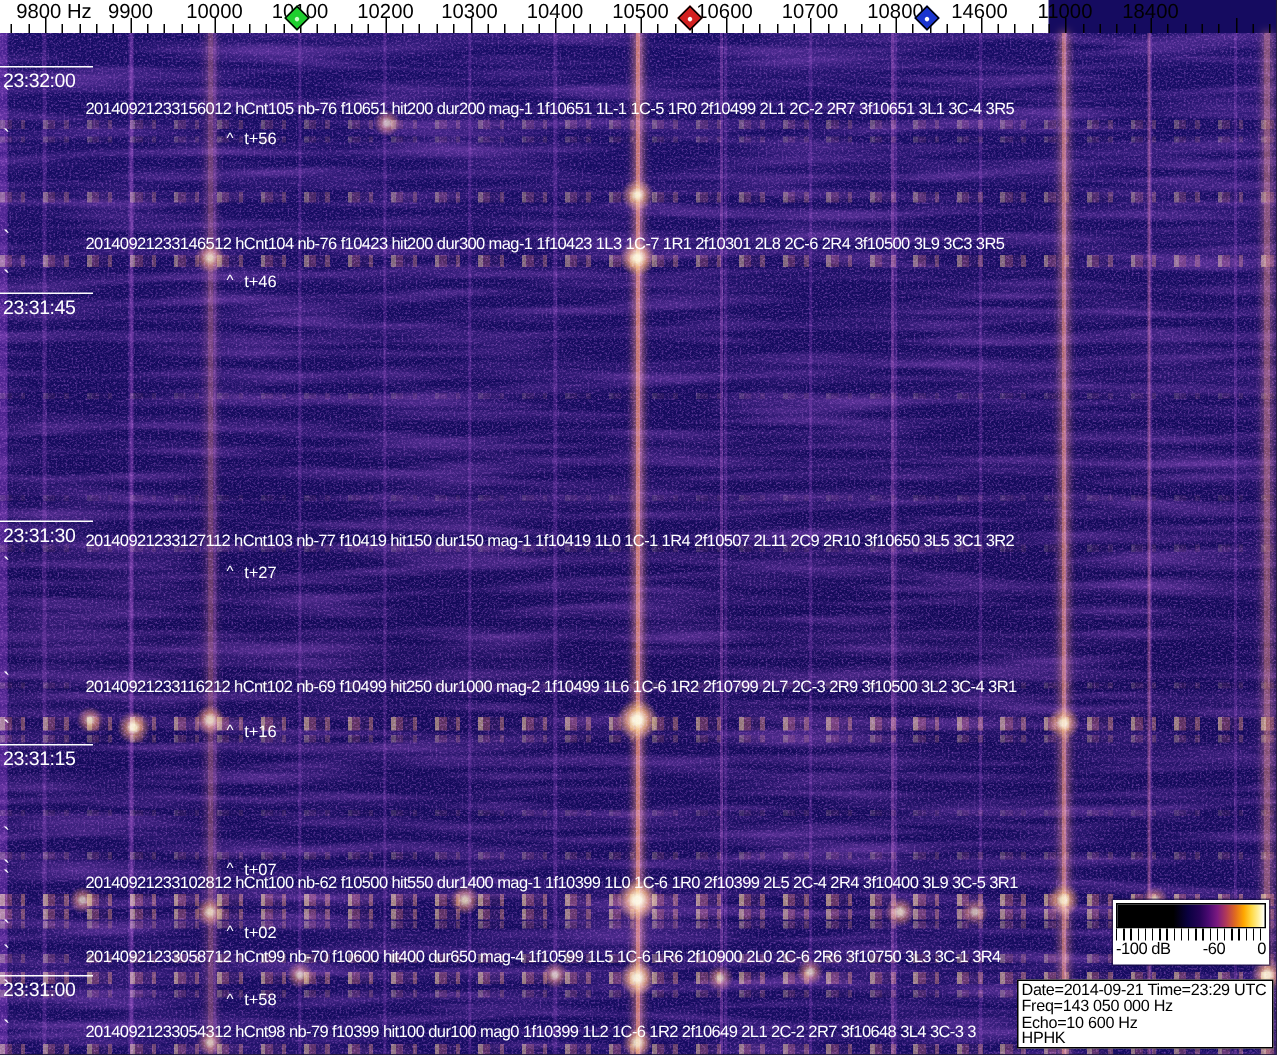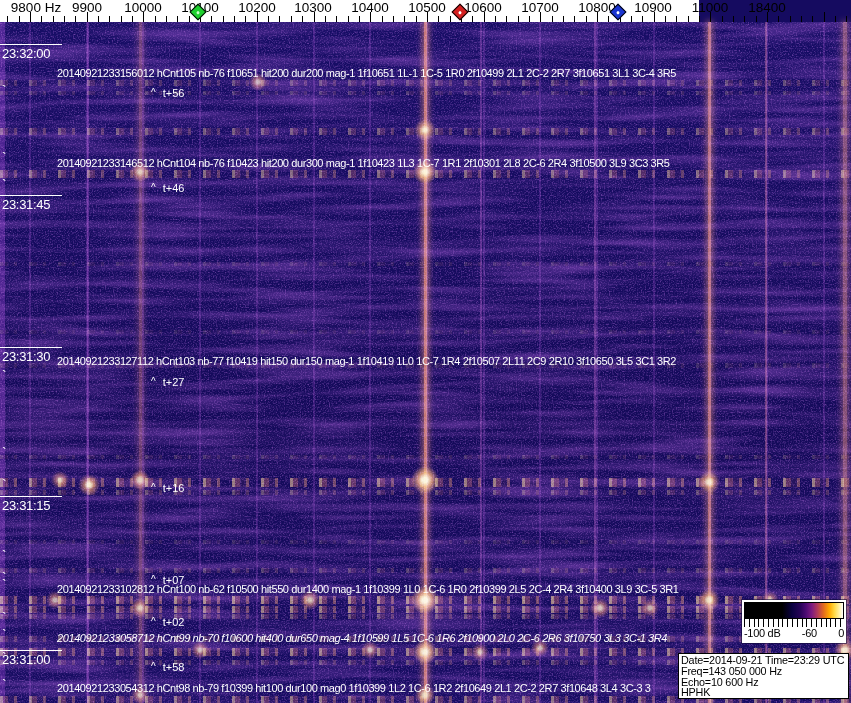--- a/index.html
+++ b/index.html
@@ -153,23 +153,24 @@
       <div class="etick" style="top: 482px;">`</div>
       <div class="etick" style="top: 553px;">`</div>
       <div class="etick" style="top: 575px;">`</div>
       <div class="etick" style="top: 582px;">`</div>
       <div class="etick" style="top: 615px;">`</div>
       <div class="etick" style="top: 632px;">`</div>
       <div class="etick" style="top: 655px;">`</div>
       <div class="etick" style="top: 682px;">`</div>
       <div class="det" style="top: 67px;">20140921233156012 hCnt105 nb-76 f10651 hit200 dur200 mag-1 1f10651 1L-1 1C-5 1R0 2f10499 2L1 2C-2 2R7 3f10651 3L1 3C-4 3R5</div>
       <div class="det" style="top: 157px;">20140921233146512 hCnt104 nb-76 f10423 hit200 dur300 mag-1 1f10423 1L3 1C-7 1R1 2f10301 2L8 2C-6 2R4 3f10500 3L9 3C3 3R5</div>
-      <div class="det" style="top: 355px;">20140921233127112 hCnt103 nb-77 f10419 hit150 dur150 mag-1 1f10419 1L0 1C-7 1R4 2f10507 2L11 2C9 2R10 3f10650 3L5 3C1 3R2</div>
+      <div class="det" style="top: 355px;">20140921233127112 hCnt103 nb-77 f10419 hit150 dur150 mag-1 1f10419 1L0 1C-1 1R4 2f10507 2L11 2C9 2R10 3f10650 3L5 3C1 3R2</div>
+      <div class="det" style="top: 452px;">20140921233116212 hCnt102 nb-69 f10499 hit250 dur1000 mag-2 1f10499 1L6 1C-6 1R2 2f10799 2L7 2C-3 2R9 3f10500 3L2 3C-4 3R1</div>
       <div class="det" style="top: 583px;">20140921233102812 hCnt100 nb-62 f10500 hit550 dur1400 mag-1 1f10399 1L0 1C-6 1R0 2f10399 2L5 2C-4 2R4 3f10400 3L9 3C-5 3R1</div>
-      <div class="det" style="top: 632px; font-style: italic;">20140921233058712 hCnt99 nb-70 f10600 hit400 dur650 mag-4 1f10599 1L5 1C-6 1R6 2f10900 2L0 2C-6 2R6 3f10750 3L3 3C-1 3R4</div>
+      <div class="det" style="top: 632px;">20140921233058712 hCnt99 nb-70 f10600 hit400 dur650 mag-4 1f10599 1L5 1C-6 1R6 2f10900 2L0 2C-6 2R6 3f10750 3L3 3C-1 3R4</div>
       <div class="det" style="top: 682px;">20140921233054312 hCnt98 nb-79 f10399 hit100 dur100 mag0 1f10399 1L2 1C-6 1R2 2f10649 2L1 2C-2 2R7 3f10648 3L4 3C-3 3</div>
       <div class="cursor" style="top: 87px;"><span class="caret">^</span> t+56</div>
       <div class="cursor" style="top: 182px;"><span class="caret">^</span> t+46</div>
       <div class="cursor" style="top: 376px;"><span class="caret">^</span> t+27</div>
       <div class="cursor" style="top: 482px;"><span class="caret">^</span> t+16</div>
       <div class="cursor" style="top: 574px;"><span class="caret">^</span> t+07</div>
       <div class="cursor" style="top: 616px;"><span class="caret">^</span> t+02</div>
       <div class="cursor" style="top: 661px;"><span class="caret">^</span> t+58</div>
     </div>
 
@@ -256,21 +257,21 @@
         <div class="rlabel" style="left: 87px;">9900</div>
         <div class="rlabel" style="left: 143px;">10000</div>
         <div class="rlabel" style="left: 200px;">10100</div>
         <div class="rlabel" style="left: 257px;">10200</div>
         <div class="rlabel" style="left: 313px;">10300</div>
         <div class="rlabel" style="left: 370px;">10400</div>
         <div class="rlabel" style="left: 427px;">10500</div>
         <div class="rlabel" style="left: 483px;">10600</div>
         <div class="rlabel" style="left: 540px;">10700</div>
         <div class="rlabel" style="left: 597px;">10800</div>
-        <div class="rlabel" style="left: 653px;">10900</div>
+        <div class="rlabel" style="left: 653px;">14600</div>
         <div class="rlabel" style="left: 710px;">11000</div>
         <div class="rlabel" style="left: 767px;">18400</div>
       </div>
     <div id="rmarkers">
         <div class="marker" style="left: 192px; background: rgb(30, 207, 46);">
           <div class="marker-dot" style="background: rgb(200, 255, 200);"></div>
         </div>
         <div class="marker" style="left: 454px; background: rgb(212, 32, 32);">
           <div class="marker-dot" style="background: rgb(255, 255, 255);"></div>
         </div>

